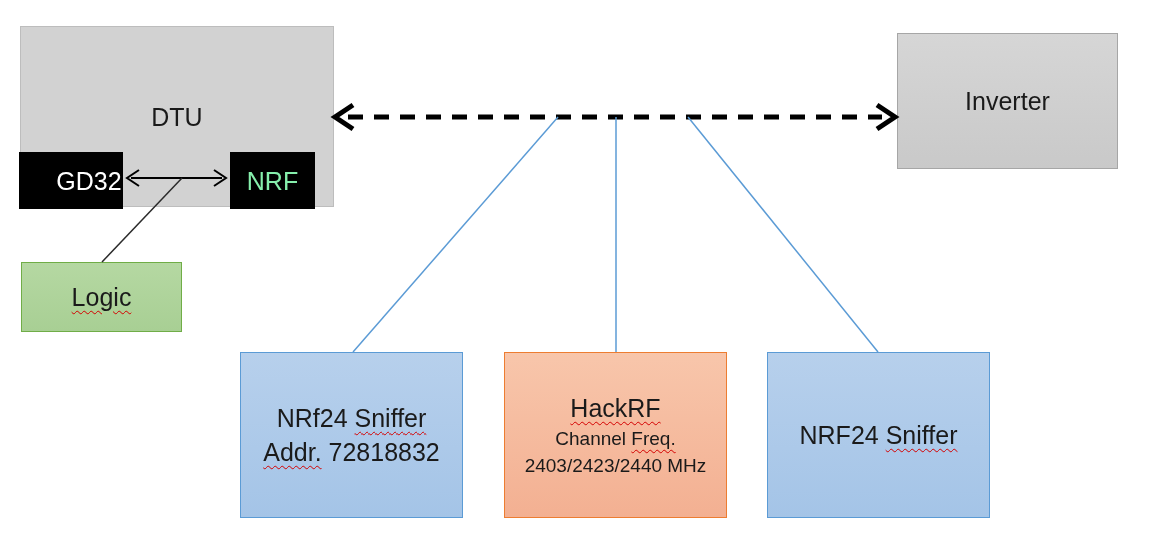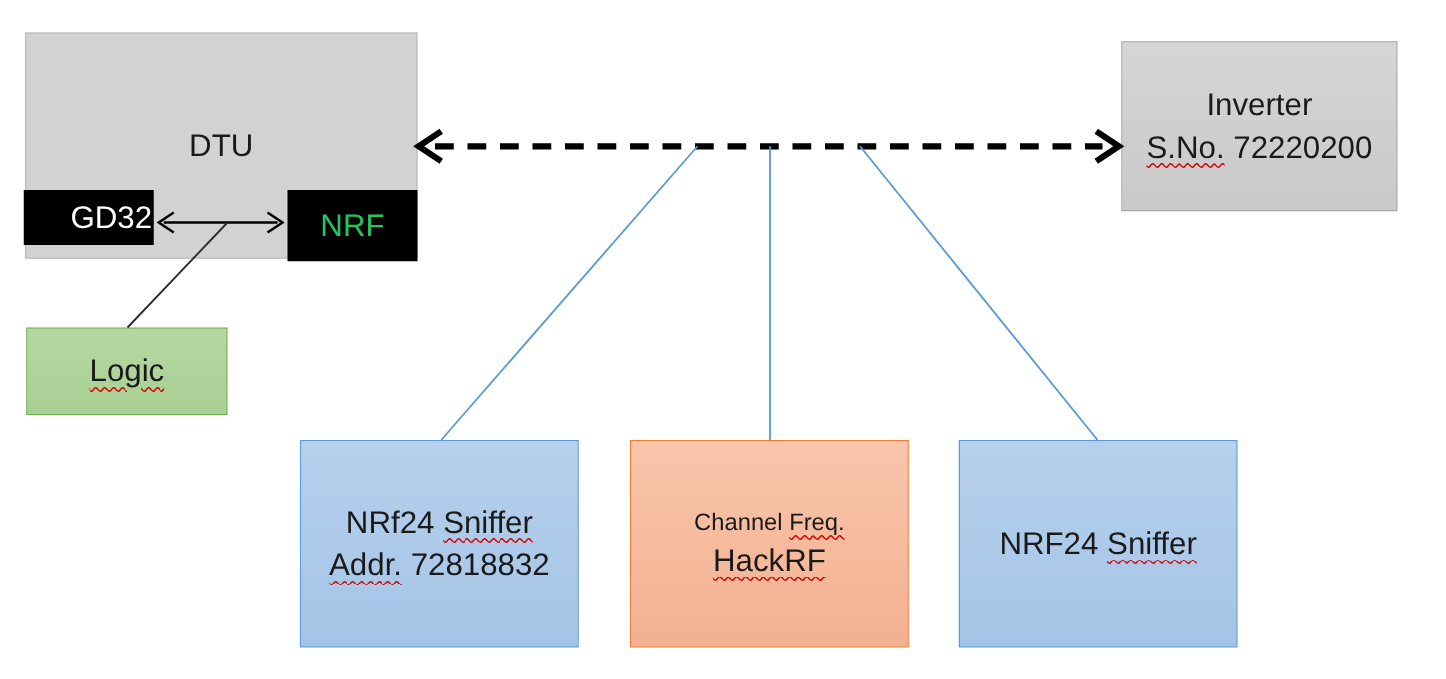--- a/index.html
+++ b/index.html
@@ -27,26 +27,26 @@
     text-decoration-color:#d40000;
     text-decoration-thickness:1px;
     text-underline-offset:4px;
   }
   
   .dtu{
     left:20px;top:26px;width:314px;height:181px;
     background:#d2d2d2;border:1px solid #bdbdbd;gap:20px;
   }
   .gd32{
-    left:19px;top:152px;width:104px;height:44px;
+    left:19px;top:152px;width:104px;height:57px;
     background:#000;color:#fff;padding-left:36px;
   }
   .nrf{
-    left:230px;top:152px;width:104px;height:57px;
-    background:#000;color:#22c55e;
+    left:230px;top:152px;width:85px;height:57px;
+    background:#000;color:#86efac;
   }
   .logic{
     left:21px;top:262px;width:161px;height:70px;
     background:linear-gradient(180deg,#b5d8a2,#a8cf94);
     border:1.5px solid #70ad47;
   }
   .inverter{
     left:897px;top:33px;width:221px;height:136px;
     background:linear-gradient(180deg,#d6d6d6,#c9c9c9);
     border:1px solid #a6a6a6;
@@ -85,45 +85,42 @@
   </div>
 
   <div class="node logic">
     <div class="line main-text">
       <span class="sq">Logic</span>
     </div>
   </div>
 
   <div class="node inverter">
     <div class="line main-text">Inverter</div>
-    <div class="line main-text">
-      <span class="sq">S.No.</span>
-      <span>72220200</span>
-    </div>
   </div>
 
   <div class="node blue-box sniffer-left">
     <div class="line main-text">
       <span>NRf24</span>
       <span class="sq">Sniffer</span>
     </div>
     <div class="line main-text">
       <span class="sq">Addr.</span>
       <span>72818832</span>
     </div>
   </div>
 
   <div class="node hackrf">
+    <div class="line main-text">
+      <span class="sq">HackRF</span>
+    </div>
     <div class="line sub-text">
       <span>Channel</span>
       <span class="sq">Freq.</span>
     </div>
-    <div class="line main-text">
-      <span class="sq">HackRF</span>
-    </div>
+    <div class="line sub-text">2403/2423/2440 MHz</div>
   </div>
 
   <div class="node blue-box sniffer-right">
     <div class="line main-text">
       <span>NRF24</span>
       <span class="sq">Sniffer</span>
     </div>
   </div>
 
   <svg class="overlay" viewBox="0 0 1157 543" xmlns="http://www.w3.org/2000/svg">

